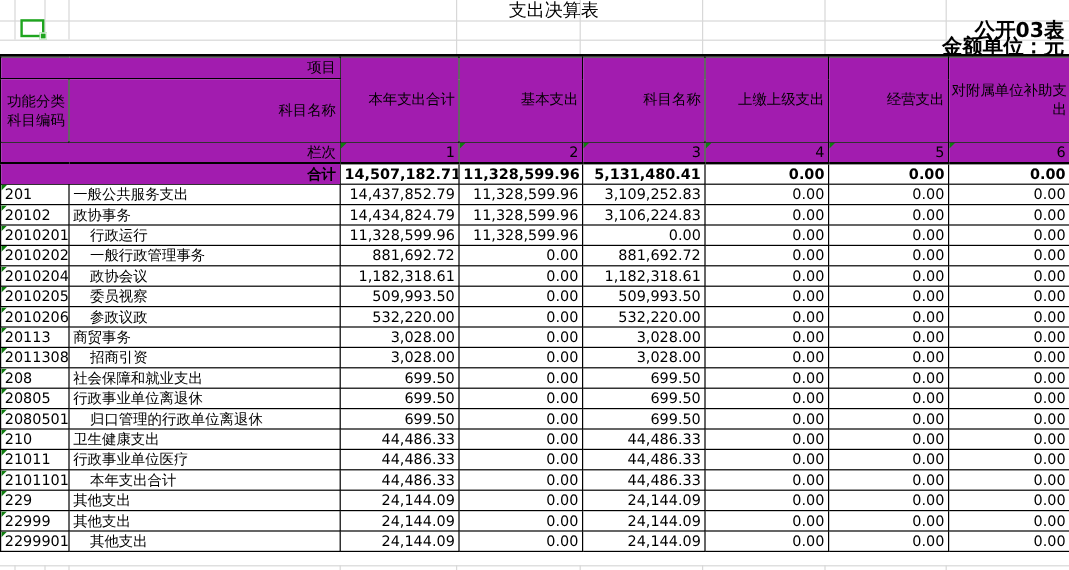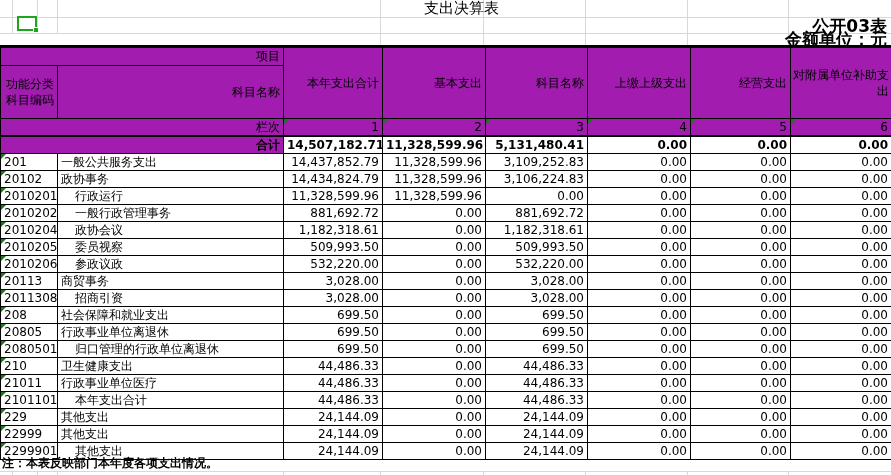--- a/index.html
+++ b/index.html
@@ -291,21 +291,20 @@
           <td class="num">24,144.09</td>
           <td class="num">0.00</td>
           <td class="num">24,144.09</td>
           <td class="num">0.00</td>
           <td class="num">0.00</td>
           <td class="num">0.00</td>
         </tr>
       </tbody>
   </table>
 
-  <div class="note">注：本表反映部门本年度各项支出情况。</div>
 
   <div class="gl" style="left:0;top:471px;width:891px;height:1px;"></div>
   <div class="gl" style="left:12px;top:471px;width:1px;height:4px;"></div>
   <div class="gl" style="left:37px;top:471px;width:1px;height:4px;"></div>
   <div class="gl" style="left:57px;top:471px;width:1px;height:4px;"></div>
   <div class="gl" style="left:283px;top:471px;width:1px;height:4px;"></div>
   <div class="gl" style="left:380px;top:471px;width:1px;height:4px;"></div>
   <div class="gl" style="left:483px;top:471px;width:1px;height:4px;"></div>
   <div class="gl" style="left:585px;top:471px;width:1px;height:4px;"></div>
   <div class="gl" style="left:687px;top:471px;width:1px;height:4px;"></div>

